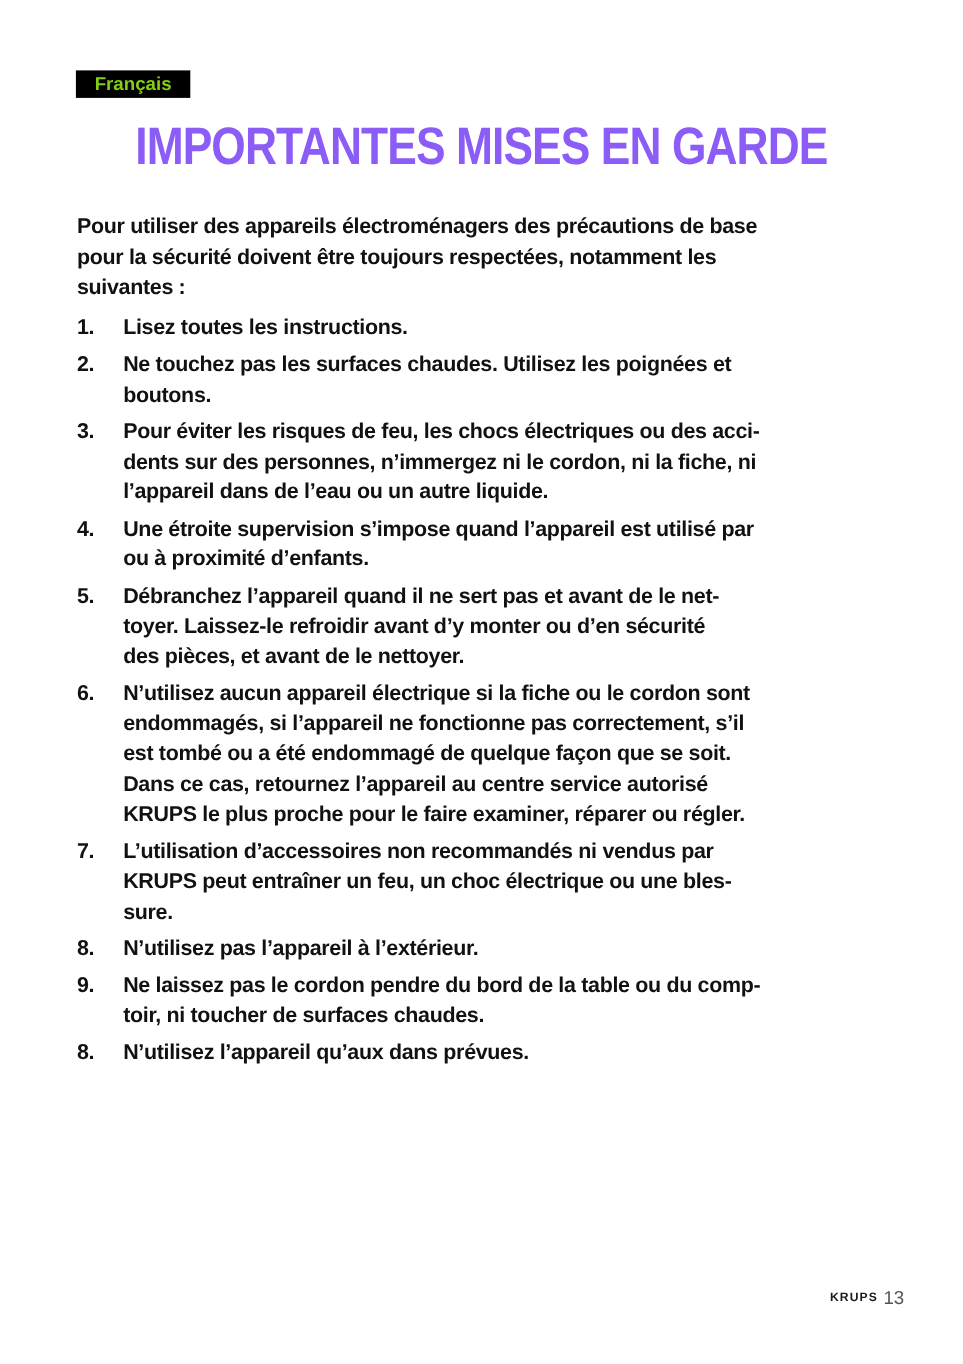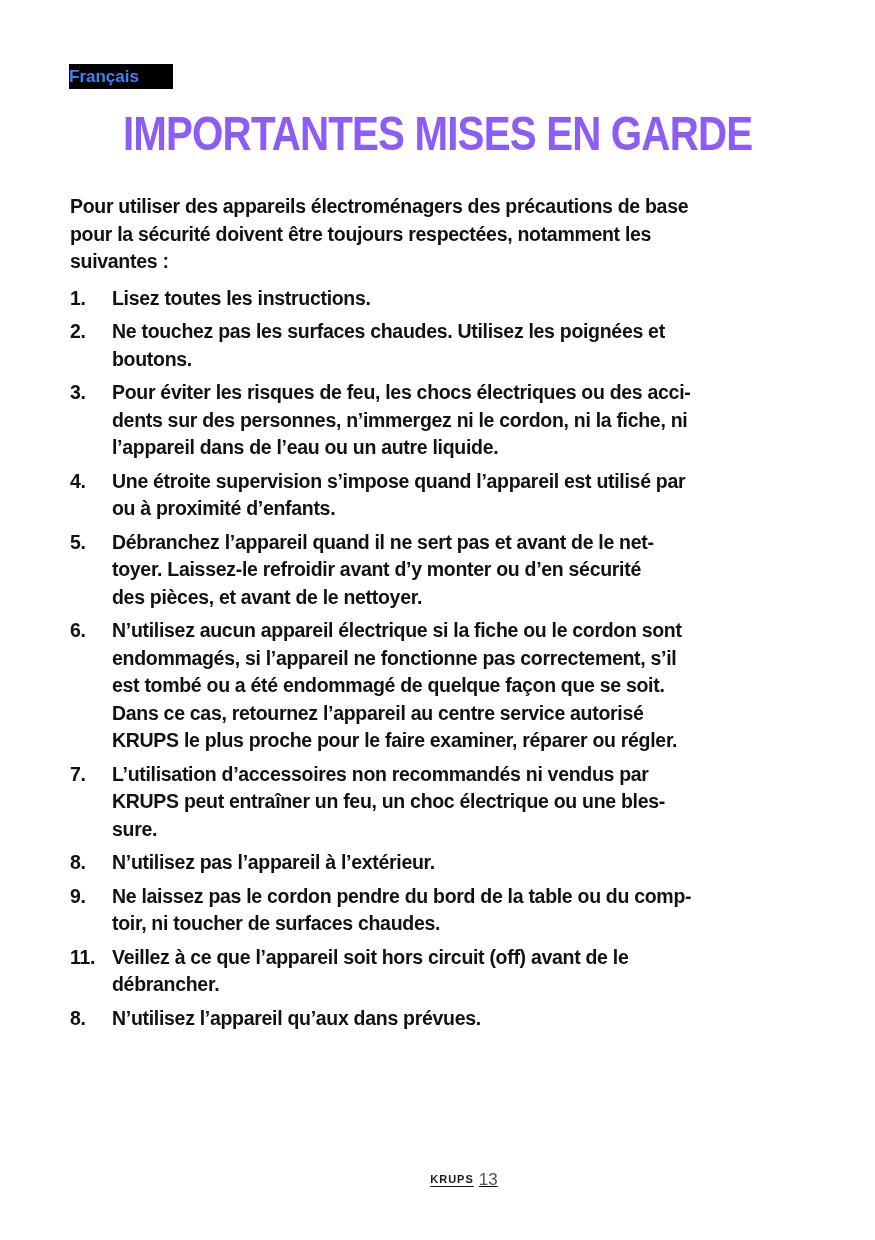--- a/index.html
+++ b/index.html
@@ -16,24 +16,24 @@
     font-family: "Liberation Sans", sans-serif;
     overflow: hidden;
   }
   .lang-tag {
     position: absolute;
     left: 69px;
     top: 64px;
     width: 104px;
     height: 25px;
     background: #000000;
-    color: #3b82f6;
+    color: #84cc16;
     display: flex;
     align-items: center;
-    justify-content: flex-start;
+    justify-content: center;
     font-weight: bold;
     font-size: 17px;
     letter-spacing: 0;
   }
   h1.title {
     position: absolute;
     top: 106px;
     left: 0;
     width: 100%;
     margin: 0;
@@ -74,25 +74,24 @@
   }
   ol.warning-list .num {
     flex: 0 0 42px;
   }
   ol.warning-list .txt {
     flex: 1;
     white-space: pre-line;
   }
   .footer {
     position: absolute;
-    left: 88px;
+    left: 70px;
     top: 1170px;
     width: 752px;
-    text-align: center;
-    text-decoration: underline;
+    text-align: right;
   }
   .footer .brand {
     font-size: 11px;
     font-weight: bold;
     letter-spacing: 1px;
     color: #1a1a1a;
     text-transform: uppercase;
     vertical-align: 2px;
   }
   .footer .pagenum {
@@ -164,25 +163,20 @@
       <li>
         <span class="num">8.</span>
         <div class="txt">N’utilisez pas l’appareil à l’extérieur.</div>
       </li>
       <li>
         <span class="num">9.</span>
         <div class="txt">Ne laissez pas le cordon pendre du bord de la table ou du comp-
 toir, ni toucher de surfaces chaudes.</div>
       </li>
       <li>
-        <span class="num">11.</span>
-        <div class="txt">Veillez à ce que l’appareil soit hors circuit (off) avant de le
-débrancher.</div>
-      </li>
-      <li>
         <span class="num">8.</span>
         <div class="txt">N’utilisez l’appareil qu’aux dans prévues.</div>
       </li>
     </ol>
   </div>
 
   <div class="footer">
     <span class="brand">KRUPS</span><span class="pagenum">13</span>
   </div>
 

